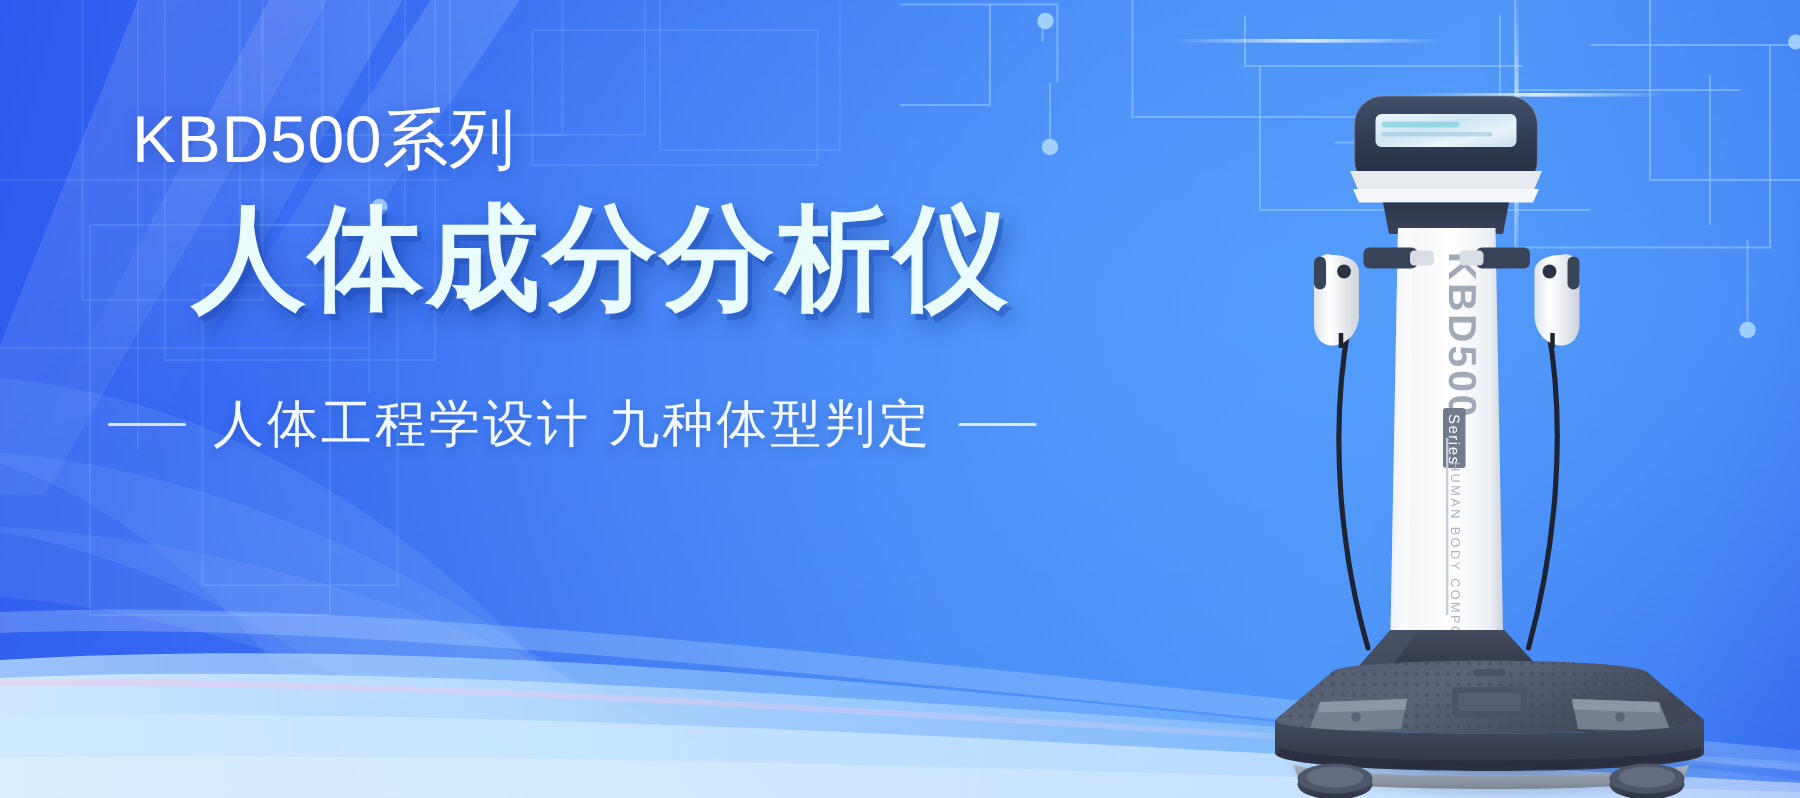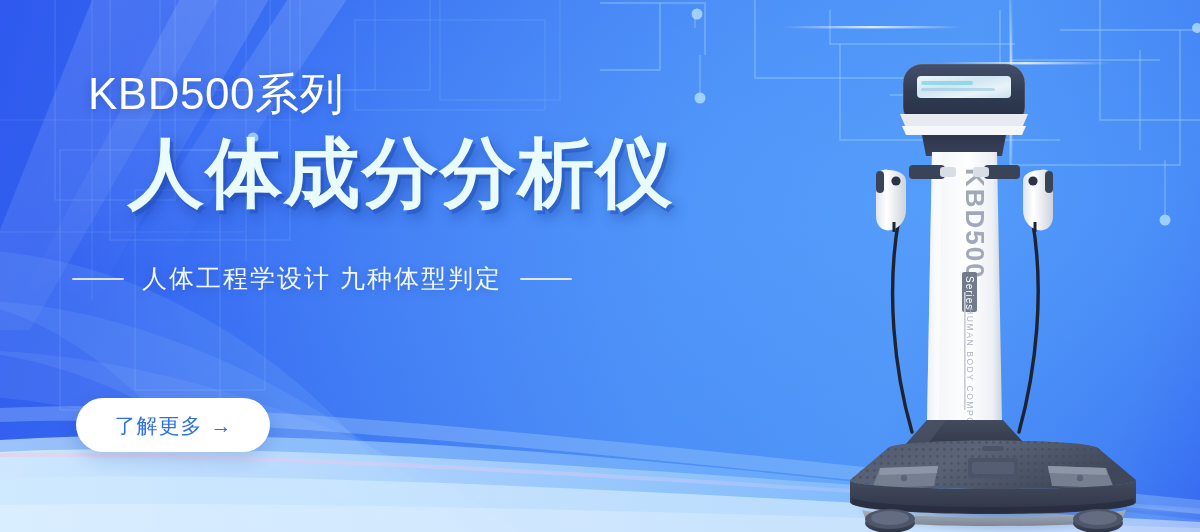--- a/index.html
+++ b/index.html
@@ -60,21 +60,21 @@
     position:absolute;left:72px;top:266px;
     display:flex;align-items:center;gap:18px;
     white-space:nowrap;
   }
   .sub-rule{
     display:block;width:52px;height:2px;
     background:rgba(255,255,255,.80);
     border-radius:2px;
   }
   .sub-text{
-    font-size:25px;line-height:1;
+    font-size:34px;line-height:1;
     color:#f2f8ff;
     letter-spacing:2px;
     text-shadow:0 2px 8px rgba(10,40,110,.28);
   }
 
   .cta{
     position:absolute;left:76px;top:398px;
     width:194px;height:54px;
     background:#ffffff;
     border-radius:27px;
@@ -367,19 +367,15 @@
     <div class="eyebrow">KBD500系列</div>
 
     <div class="headline">人体成分分析仪</div>
 
     <div class="subline">
       <span class="sub-rule"></span>
       <span class="sub-text">人体工程学设计  九种体型判定</span>
       <span class="sub-rule"></span>
     </div>
 
-    <button class="cta">
-      <span class="cta-label">了解更多</span>
-      <span class="cta-arrow">→</span>
-    </button>
 
   </div>
 </div>
 
 </body></html>

